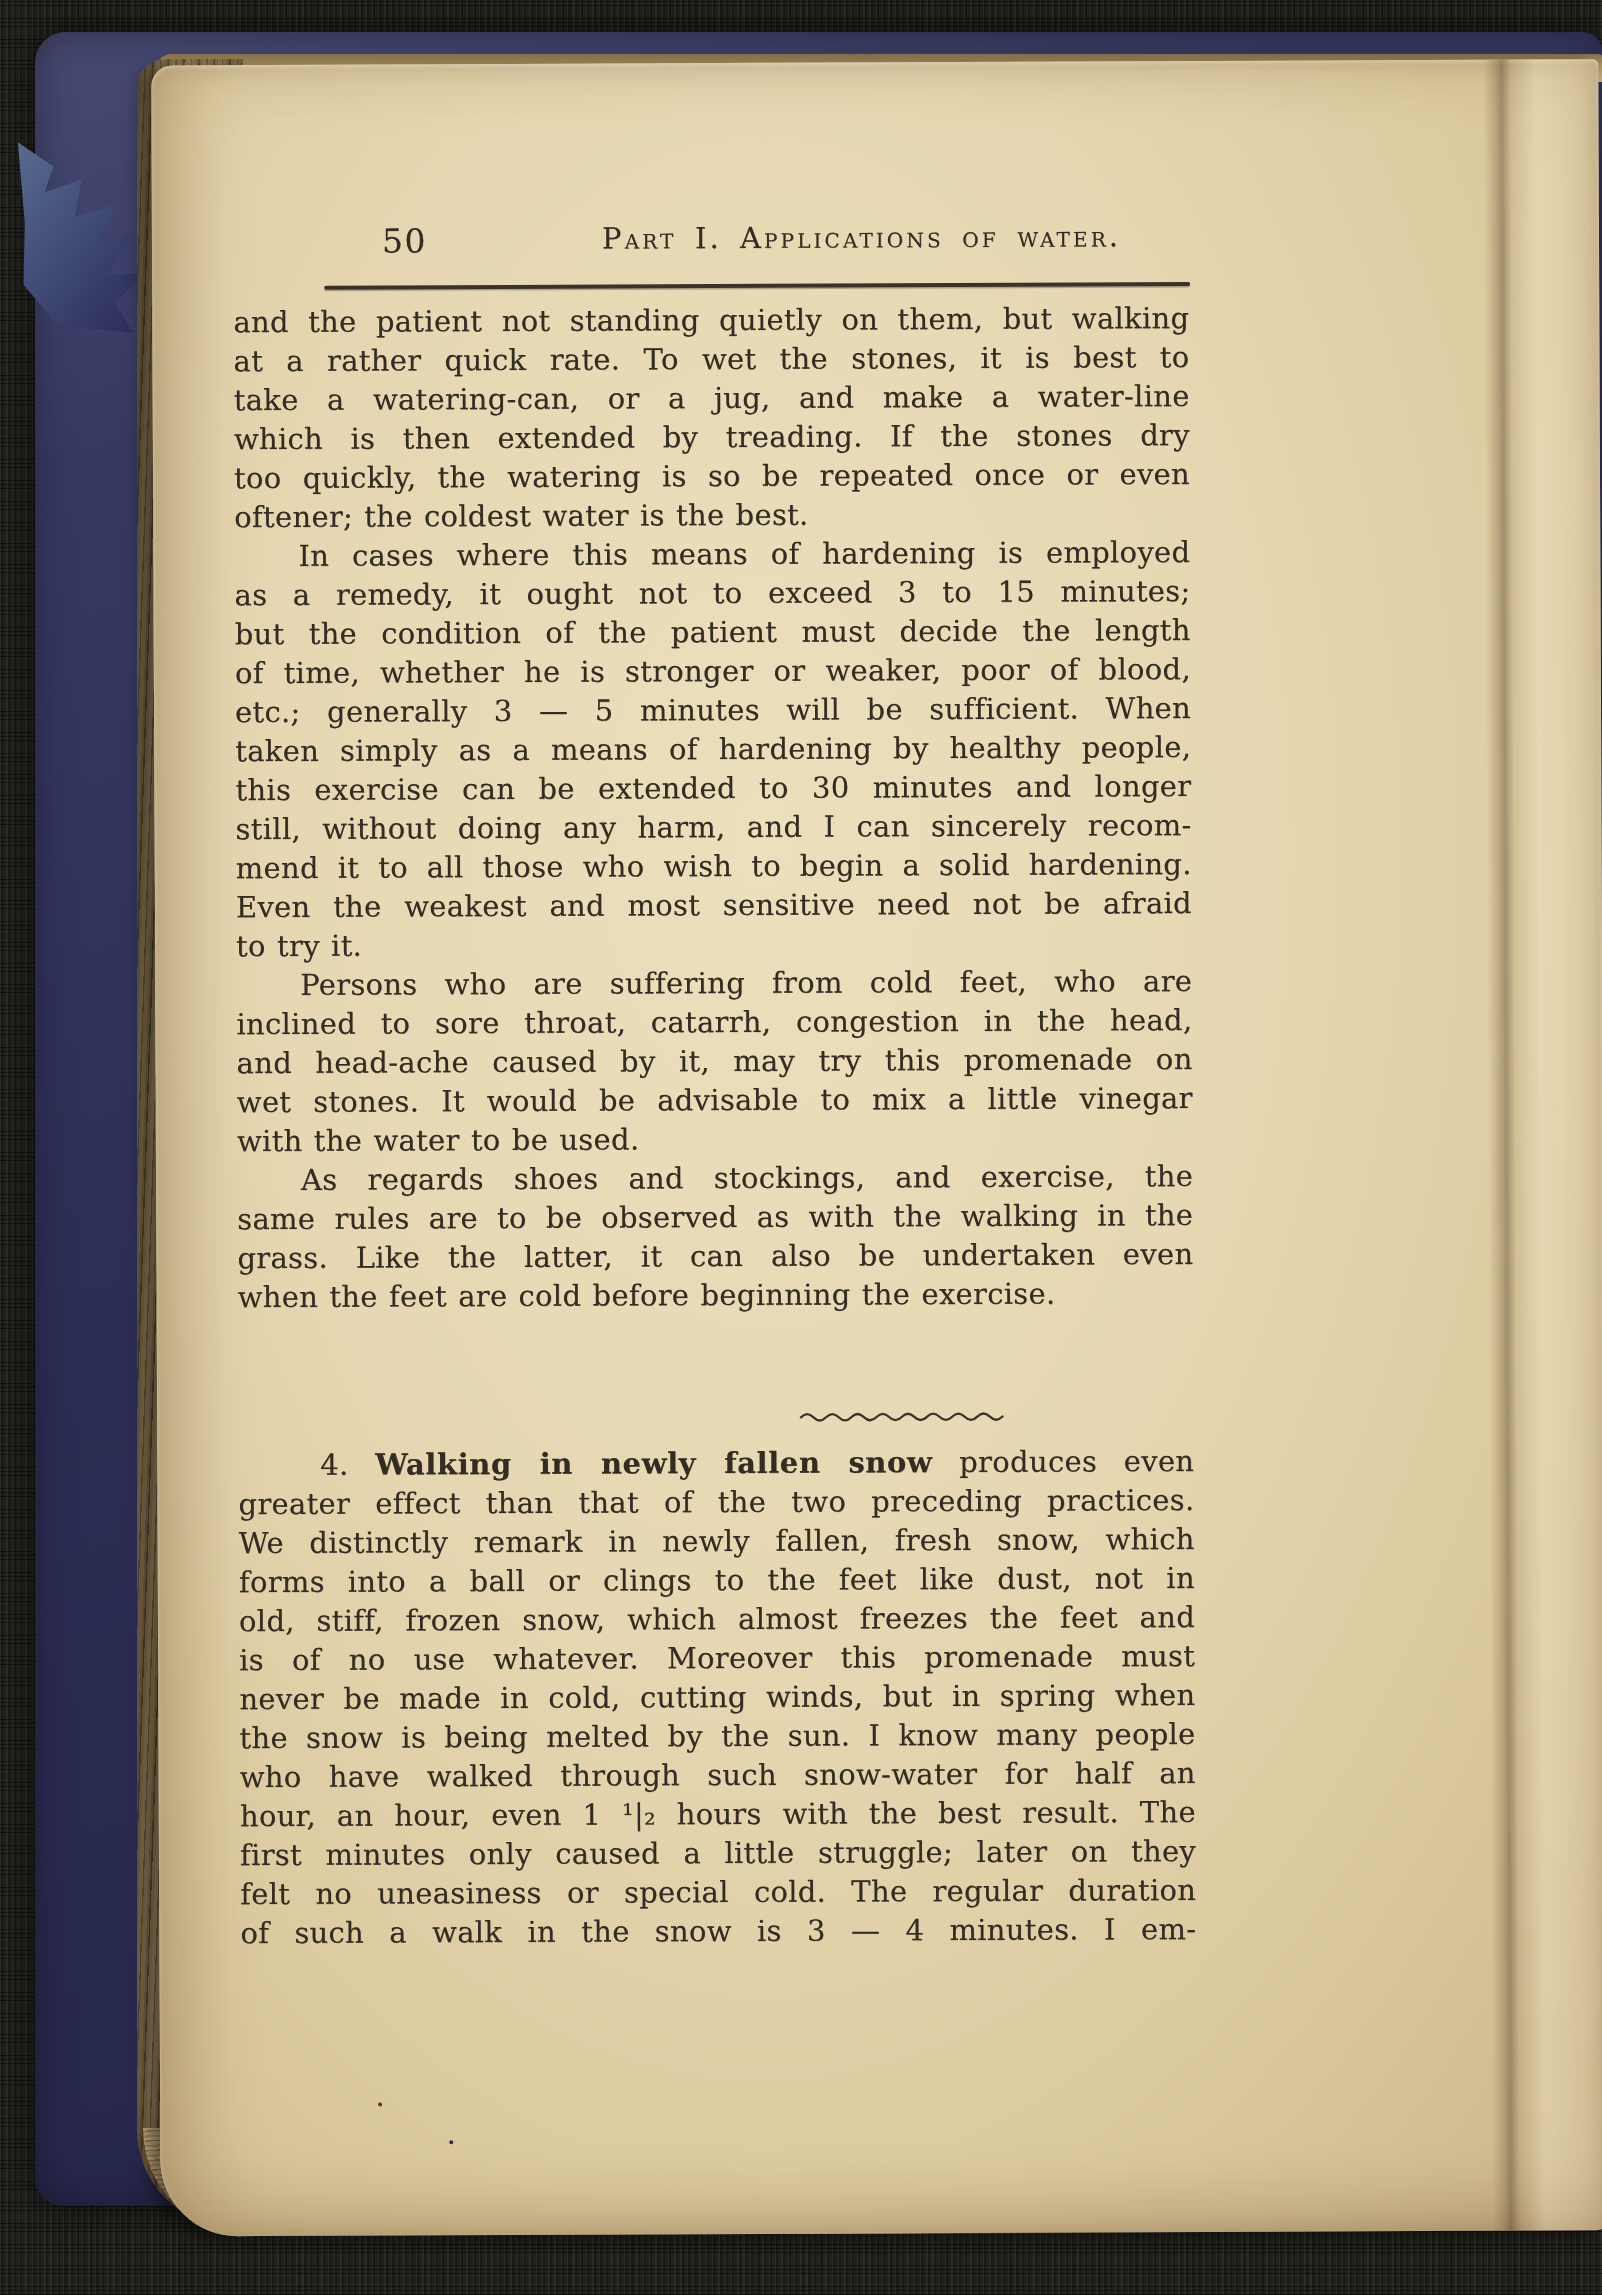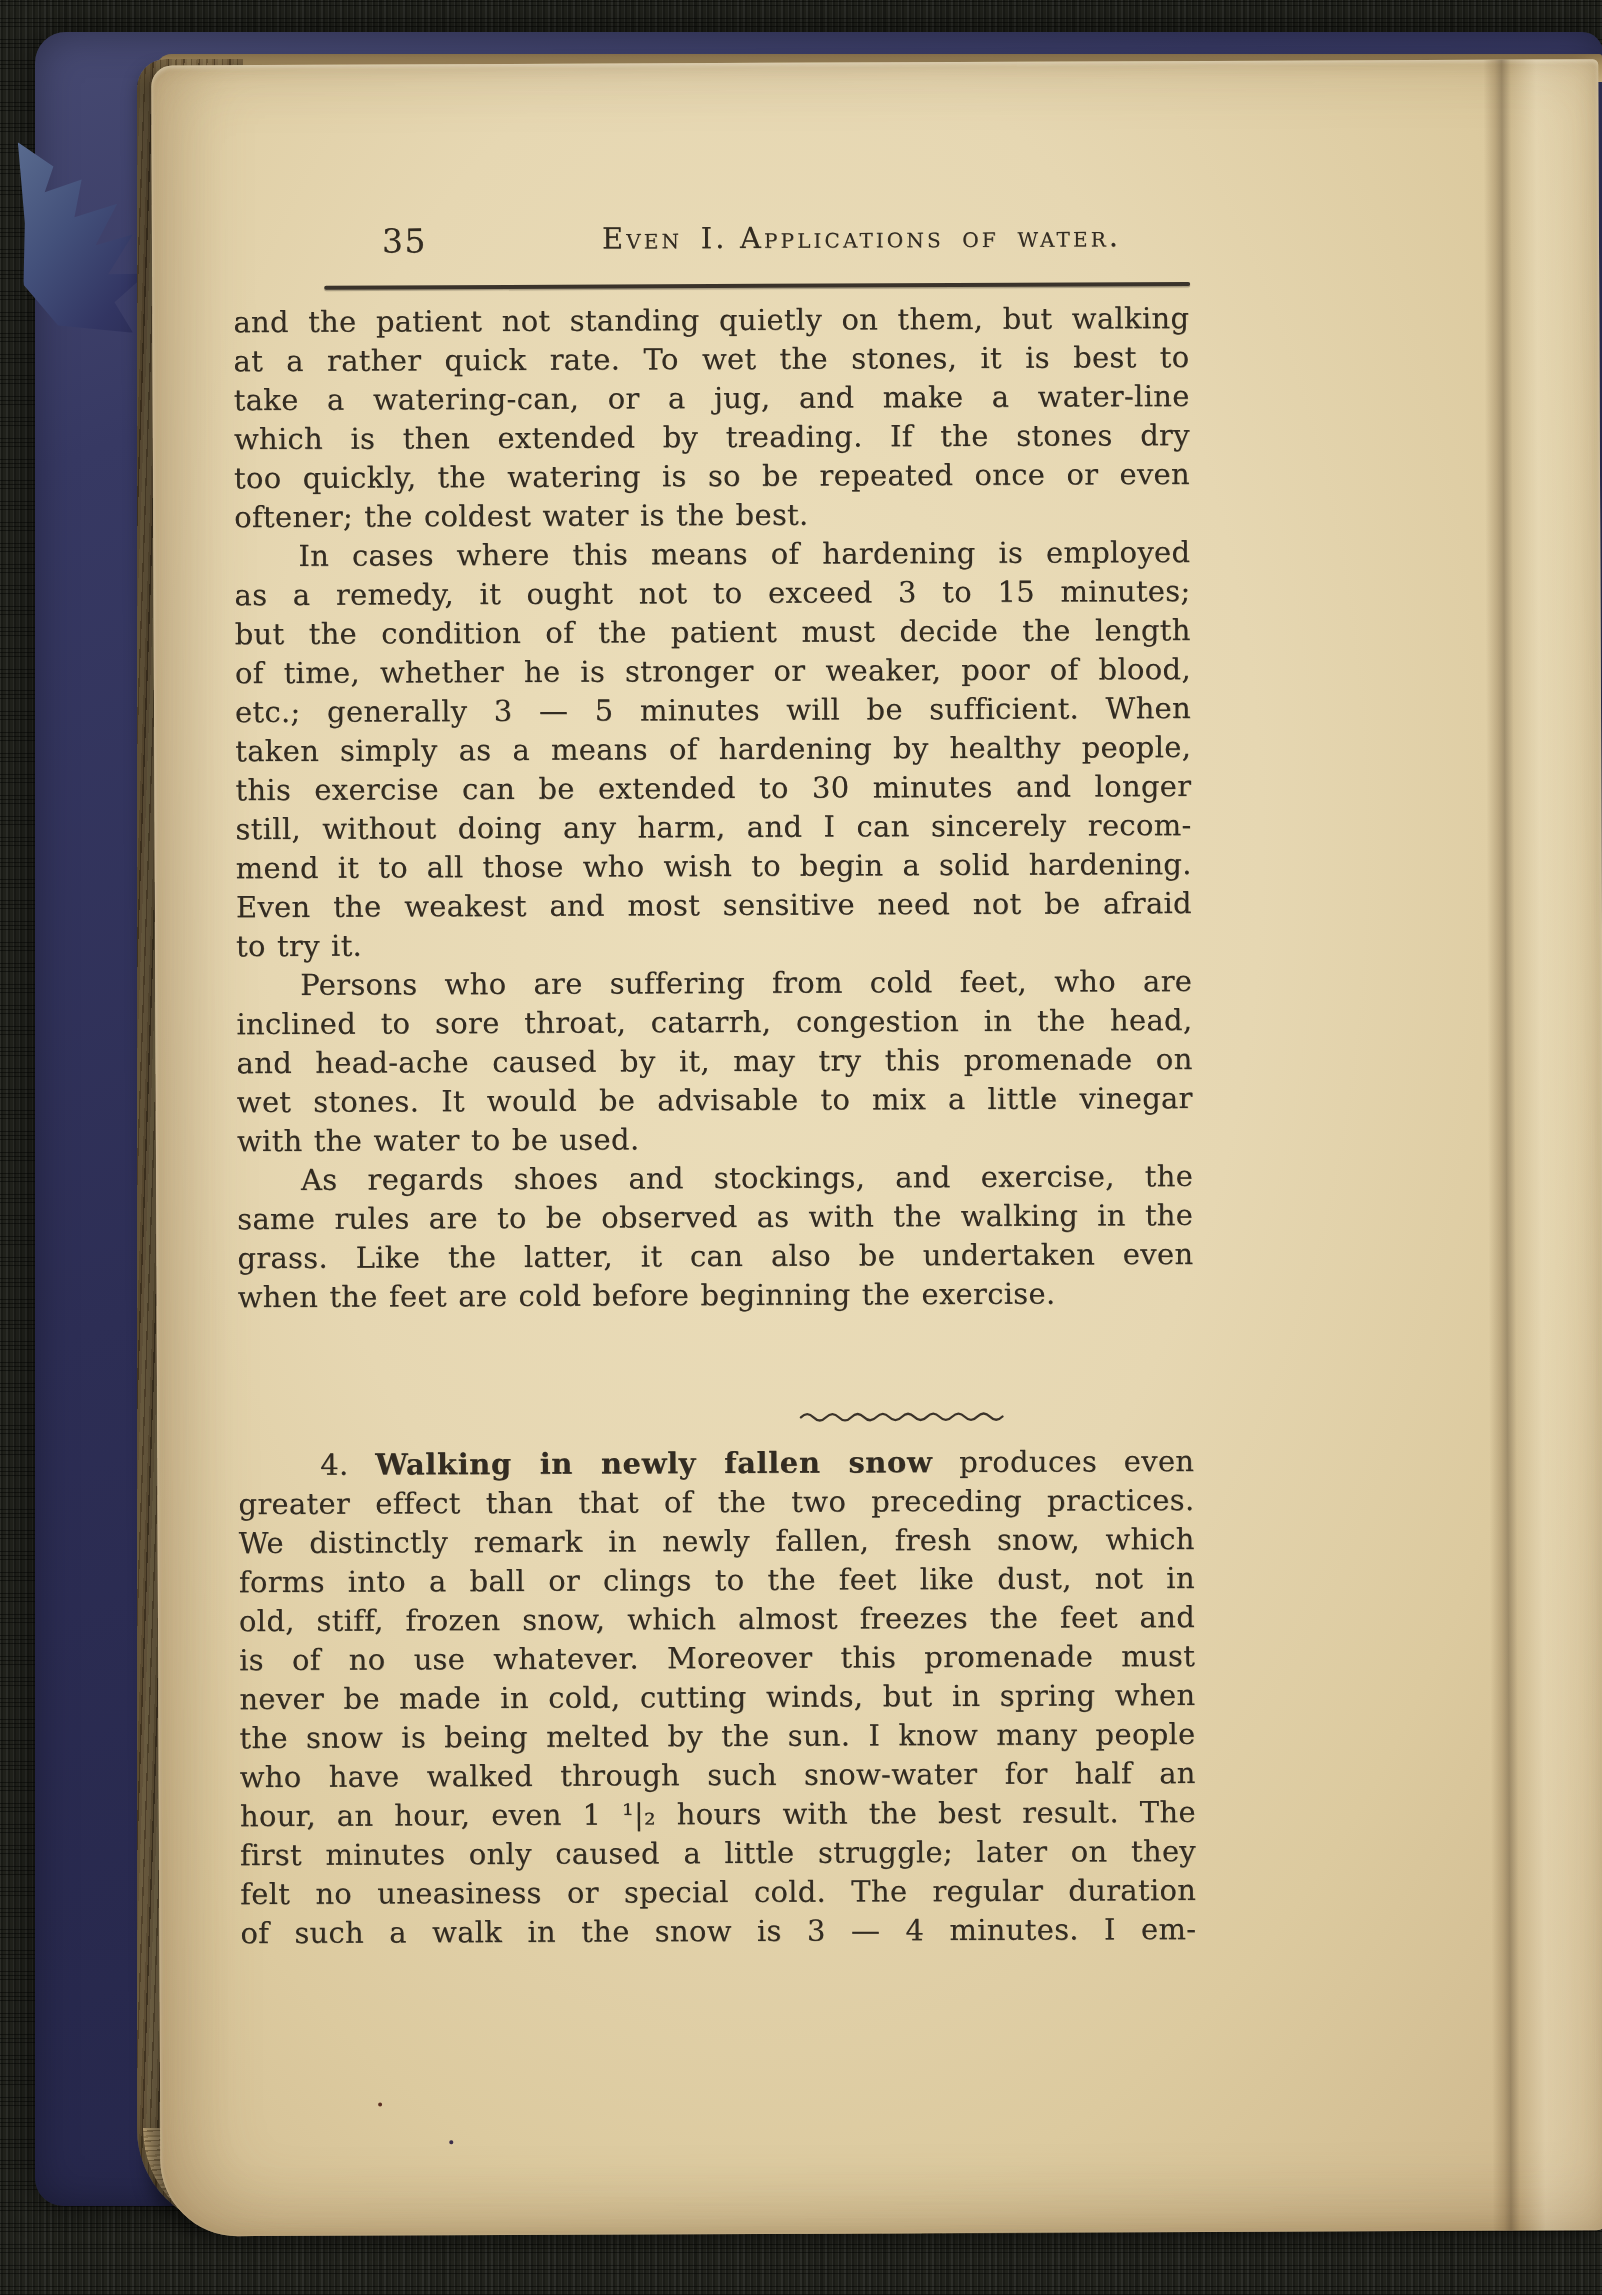--- a/index.html
+++ b/index.html
@@ -107,22 +107,22 @@
   <div class="cover"></div>
   <div class="fray"></div>
   <div class="stack-top"></div>
   <div class="stack-left"></div>
   <div class="stack-bottom"></div>
 
   <div class="page">
     <div class="gutter"></div>
 
     <div class="header-row">
-      <span class="pagenum">35</span>
-      <span class="sc part">Even I.</span>
+      <span class="pagenum">50</span>
+      <span class="sc part">Part I.</span>
       <span class="sc title">Applications of water.</span>
       <div class="rule"></div>
     </div>
 
     <div class="bodytext">
 
       <div class="para">
         <div class="line">and the patient not standing quietly on them, but walking</div>
         <div class="line">at a rather quick rate. To wet the stones, it is best to</div>
         <div class="line">take a watering-can, or a jug, and make a water-line</div>

